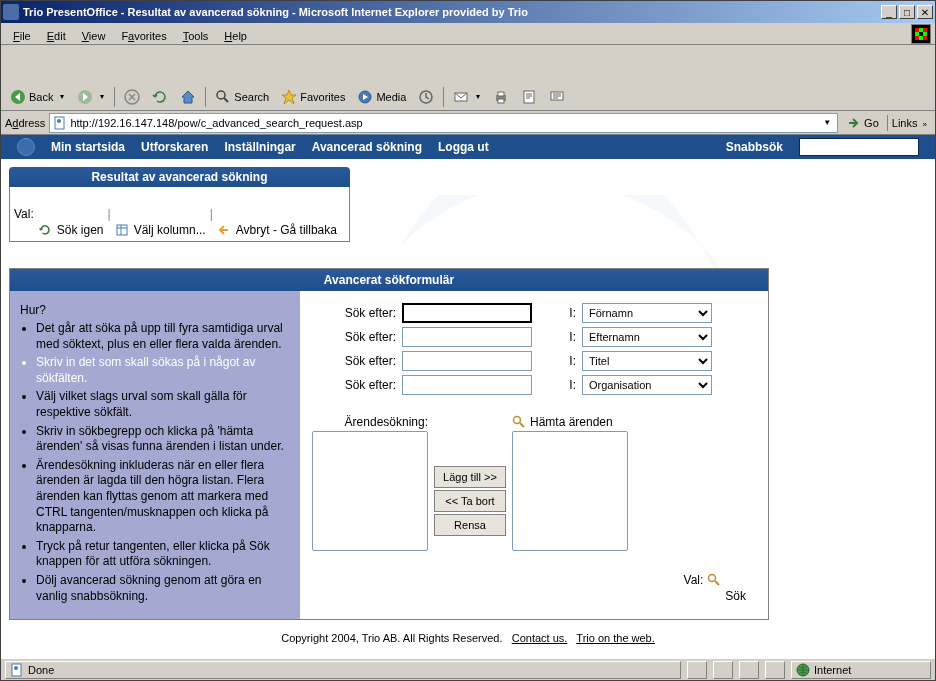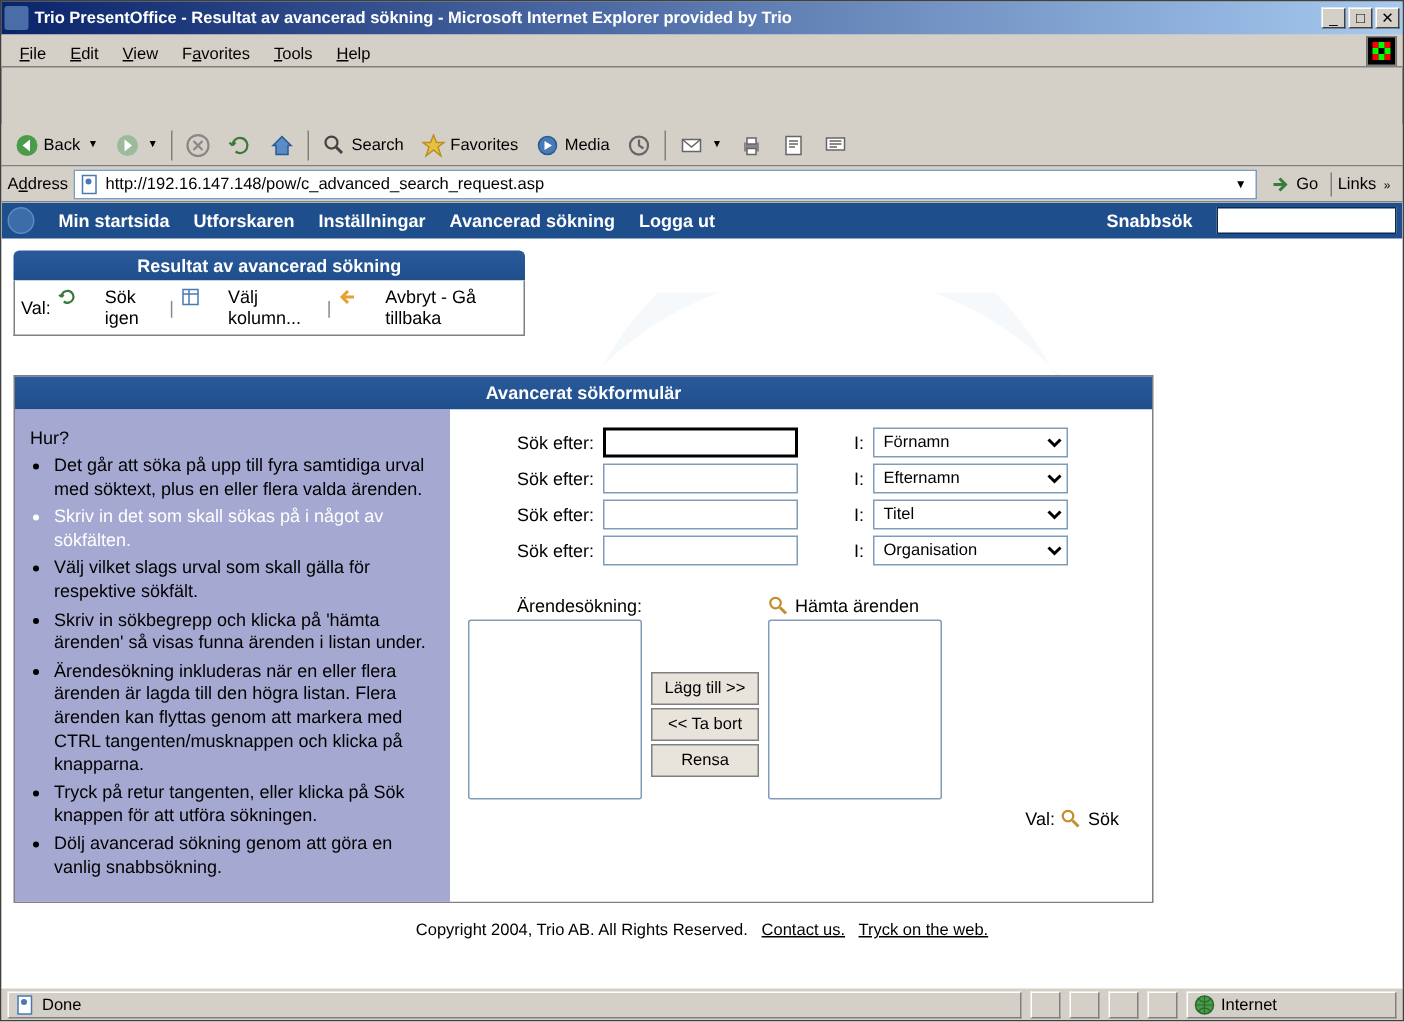--- a/index.html
+++ b/index.html
@@ -30,31 +30,31 @@
 .addr-icon { width: 16px; height: 16px; margin-right: 2px; }
 .addr-text { flex: 1; font-size: 11px; }
 .addr-drop { width: 16px; text-align: center; font-size: 8px; }
 .go-btn { display: flex; align-items: center; gap: 2px; cursor: pointer; padding: 2px 4px; }
 .links-btn { padding: 2px 4px; cursor: pointer; border-left: 1px solid #808080; }
 
 .page { flex: 1; background: #fff; overflow: auto; position: relative; }
 .watermark { position: absolute; top: 60px; left: 300px; width: 500px; height: 450px; pointer-events: none; opacity: 0.15; }
 .watermark-text { position: absolute; bottom: 30px; left: 8px; font-size: 36px; color: #6b8fb5; opacity: 0.5; white-space: nowrap; font-family: 'Times New Roman', serif; pointer-events: none; }
 
-.navbar { background: #1f4e8c; height: 24px; display: flex; align-items: center; padding: 0 4px; color: #fff; font-weight: bold; font-size: 12px; gap: 16px; position: relative; z-index: 2; }
+.navbar { background: #1f4e8c; height: 24px; display: flex; align-items: center; padding: 0 16px; color: #fff; font-weight: bold; font-size: 12px; gap: 16px; position: relative; z-index: 2; }
 .navbar-logo { width: 18px; height: 18px; border-radius: 50%; background: #3d6da8; border: 1px solid #5a8bc4; }
 .nav-link { cursor: pointer; }
 .nav-spacer { flex: 1; }
 .quicksearch-input { width: 120px; height: 18px; border: 1px solid #0a2a52; background: #fff; padding: 0 4px; }
 
 .content-wrap { padding: 8px; position: relative; z-index: 2; }
 .result-panel { width: 341px; }
 .panel-header { background: linear-gradient(to bottom, #2b5a9c, #1f4e8c); color: #fff; font-weight: bold; text-align: center; padding: 3px; font-size: 12px; border-top-left-radius: 4px; border-top-right-radius: 4px; }
 .panel-body { border: 1px solid #808080; border-top: none; background: #fff; padding: 4px; display: flex; align-items: center; gap: 4px; font-size: 12px; }
-.action-link { color: #000; display: flex; align-items: flex-start; gap: 18px; cursor: pointer; }
+.action-link { color: #000; display: flex; align-items: center; gap: 5px; cursor: pointer; margin-top: 32px; }
 .action-sep { color: #888; }
 .small-icon { width: 14px; height: 14px; display: inline-flex; align-items: center; justify-content: center; }
 
 .form-panel { margin-top: 26px; width: 760px; border: 1px solid #808080; }
 .form-header { background: linear-gradient(to bottom, #2b5a9c, #1f4e8c); color: #fff; font-weight: bold; text-align: center; padding: 4px; font-size: 12px; }
 .form-body { display: flex; }
 .help-pane { width: 290px; background: #a5a8d0; padding: 12px 10px; font-size: 12px; }
 .help-pane h4 { margin-bottom: 4px; font-weight: normal; }
 .help-pane ul { list-style: disc; padding-left: 16px; }
 .help-pane li { margin-bottom: 3px; line-height: 1.3; }
@@ -387,21 +387,21 @@
               <span class="action-link">Sök</span>
             </div>
           </div>
         </div>
       </div>
     </div>
 
     <div class="footer-text">
       <span>Copyright 2004, Trio AB. All Rights Reserved.</span>&nbsp;&nbsp;
       <a>Contact us.</a>&nbsp;&nbsp;
-      <a>Tryck on the web.</a>
+      <a>Trio on the web.</a>
     </div>
   </div>
 
   <div class="statusbar">
     <div class="status-cell status-main">
       <span class="small-icon" style="margin-right:4px">
           <svg width="14" height="14" viewBox="0 0 14 14">
             <rect x="2" y="1" width="9" height="12" fill="#fff" stroke="#4a7ab4"></rect>
             <circle cx="6" cy="5" r="2" fill="#4a7ab4"></circle>
           </svg>

